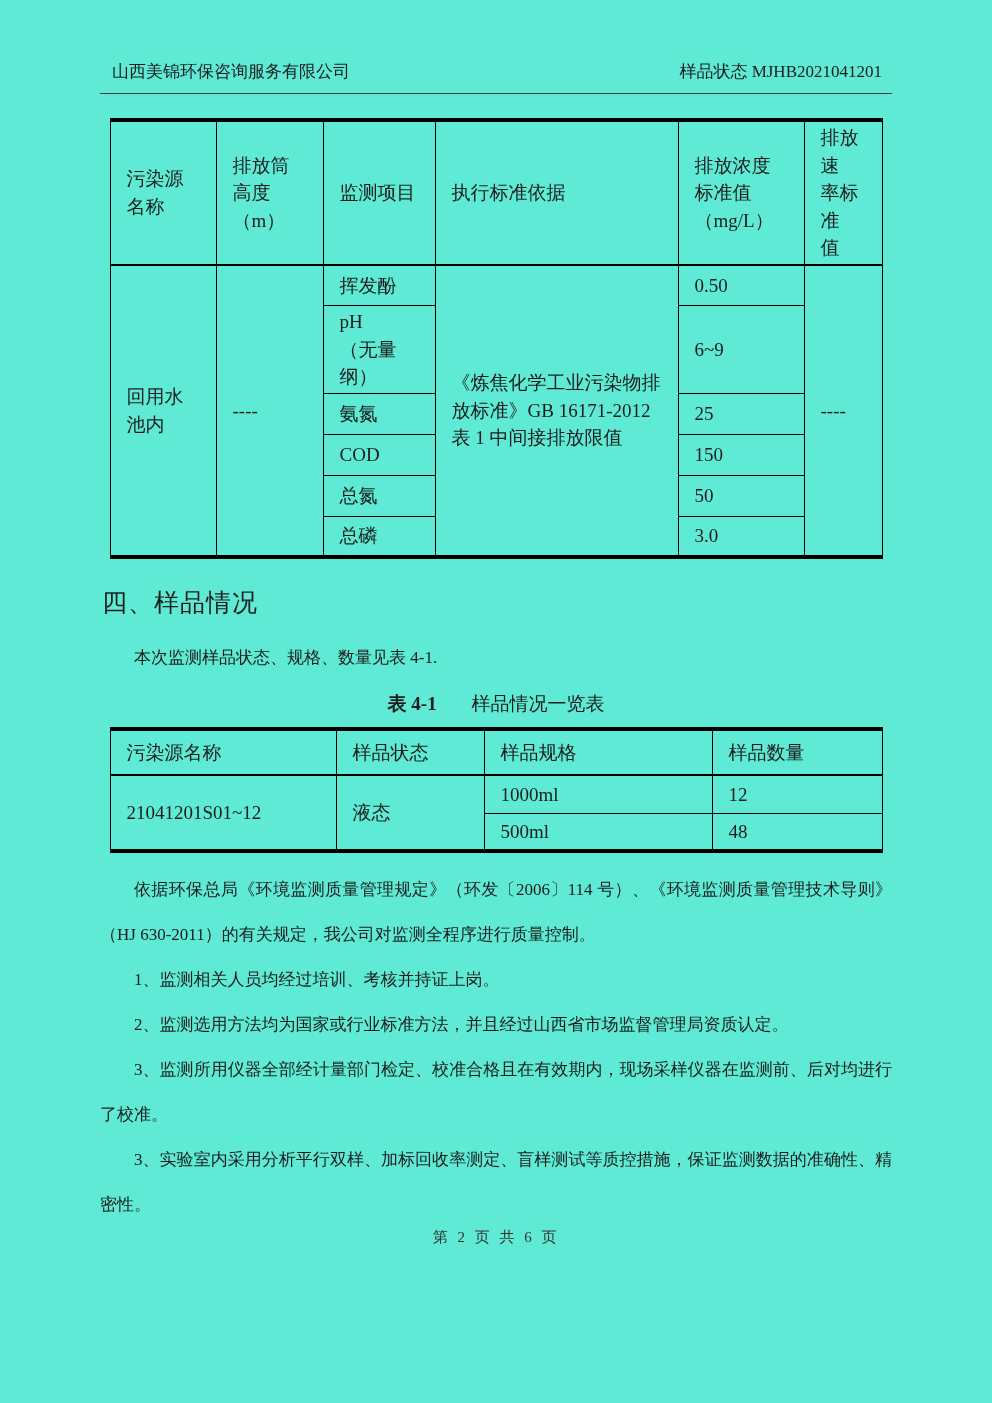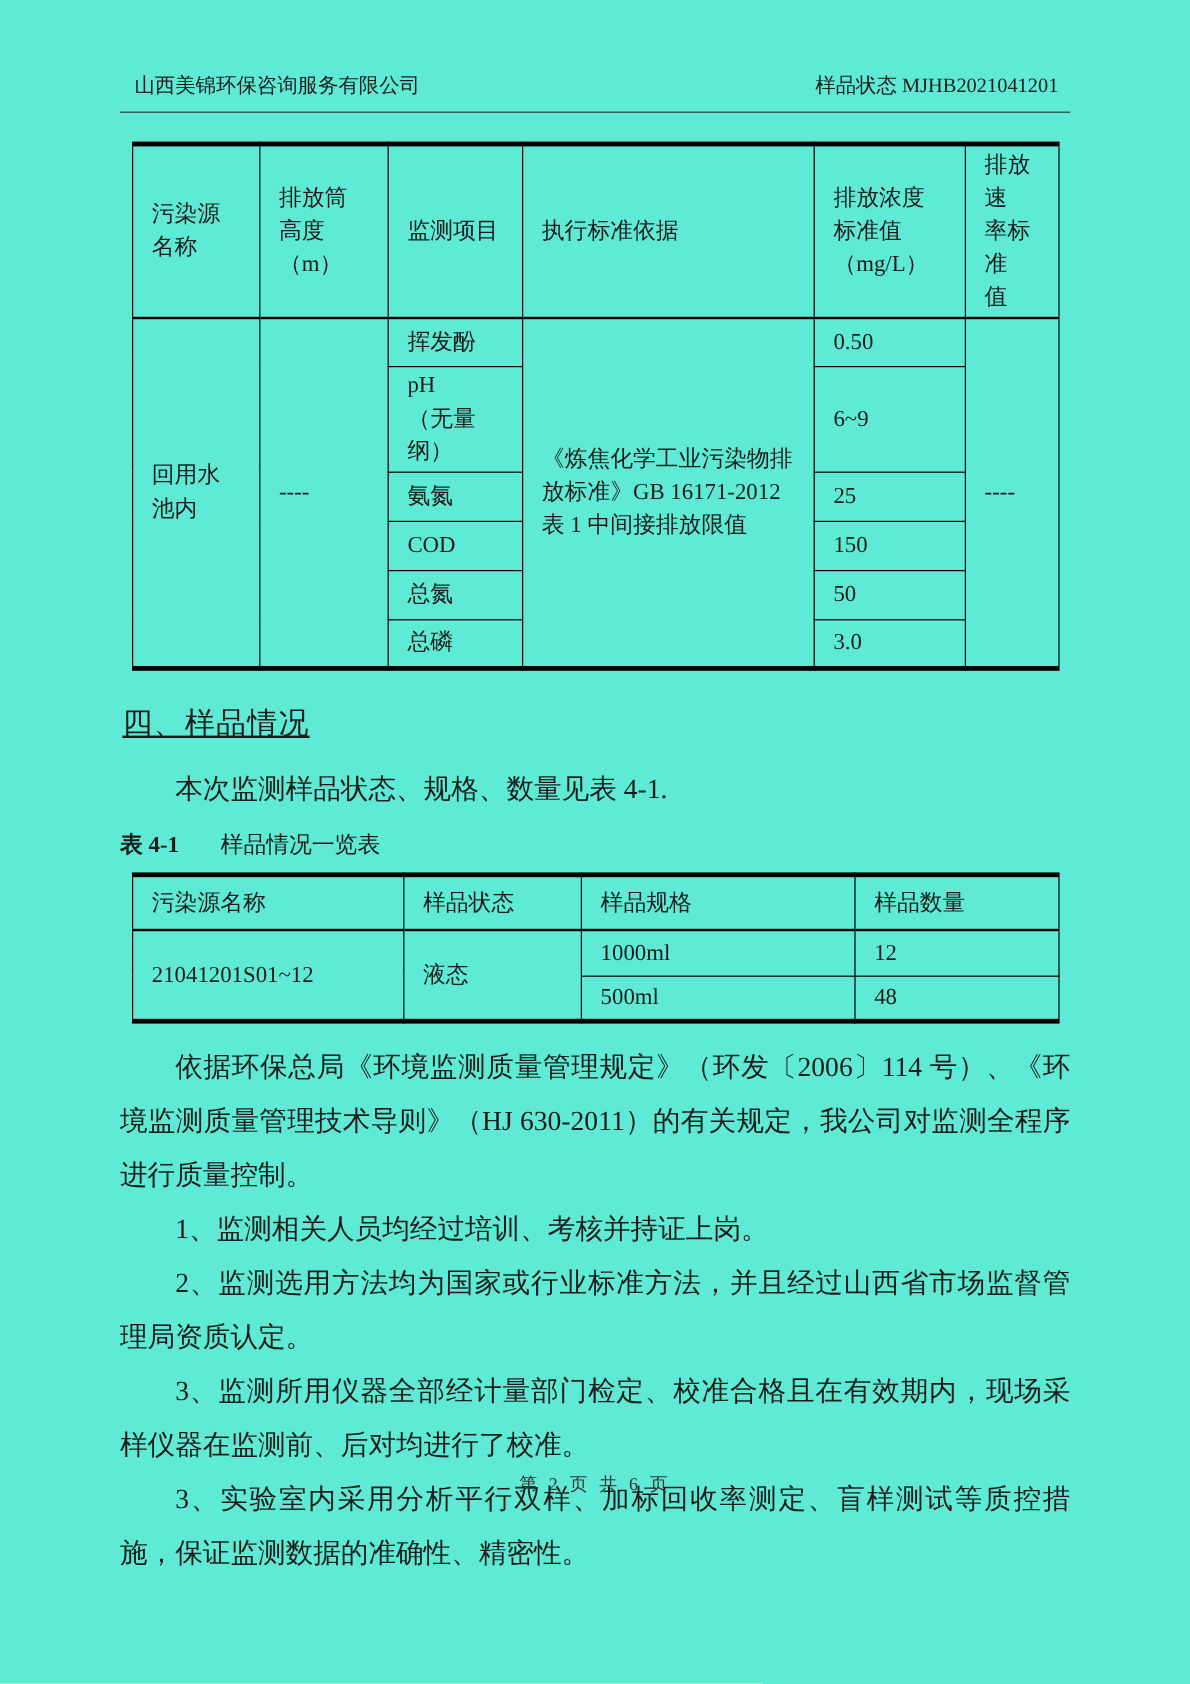--- a/index.html
+++ b/index.html
@@ -49,25 +49,24 @@
 
   .t2 { margin-top:10px; }
   .t2 tr.head { height:46px; }
   .t2 tr.row { height:38px; }
 
   
   .sec-title {
     margin:27px 0 0 2px;
     font-size:25px; font-weight:normal;
     letter-spacing:1px;
-    text-decoration:underline;
   }
-  .body-text { font-size:23px; }
+  .body-text { font-size:17px; }
   .intro { margin:22px 0 0 0; text-indent:2em; line-height:34px; }
-  .caption { margin-top:16px; text-align:left; font-size:19px; }
+  .caption { margin-top:16px; text-align:center; font-size:19px; }
   .caption .num { font-weight:bold; margin-right:30px; }
   .caption .lbl { font-weight:bold; }
 
   .paras { margin-top:14px; }
   .paras p {
     margin:0; text-indent:2em;
     line-height:45px;
     text-align:justify;
   }
 

